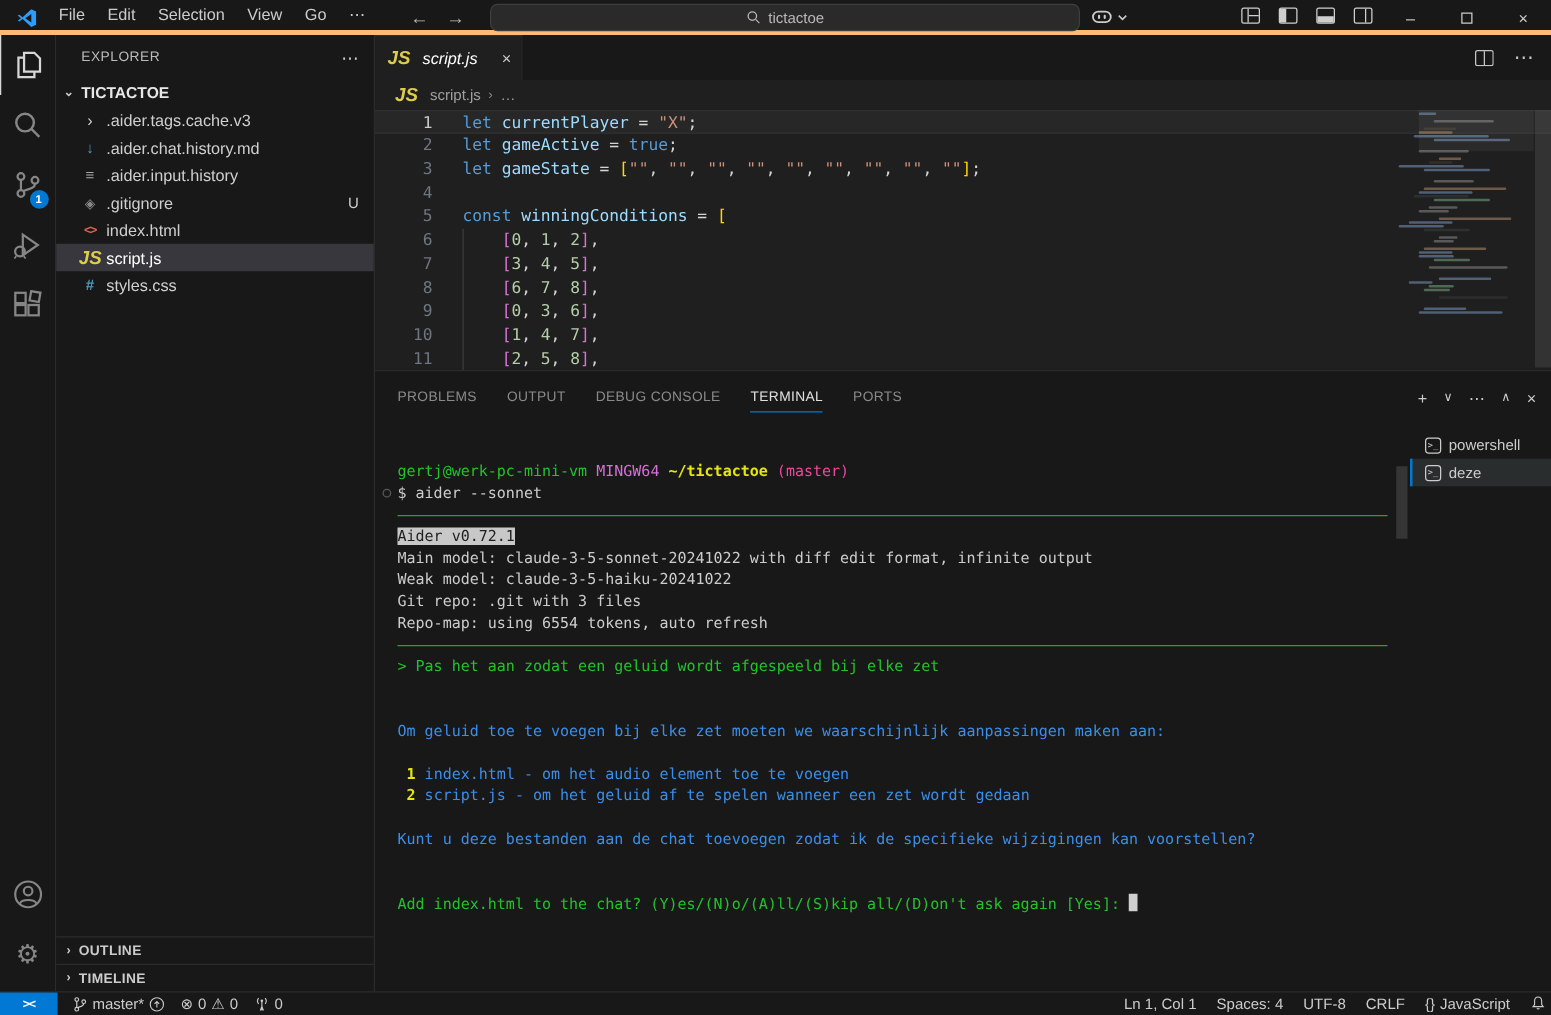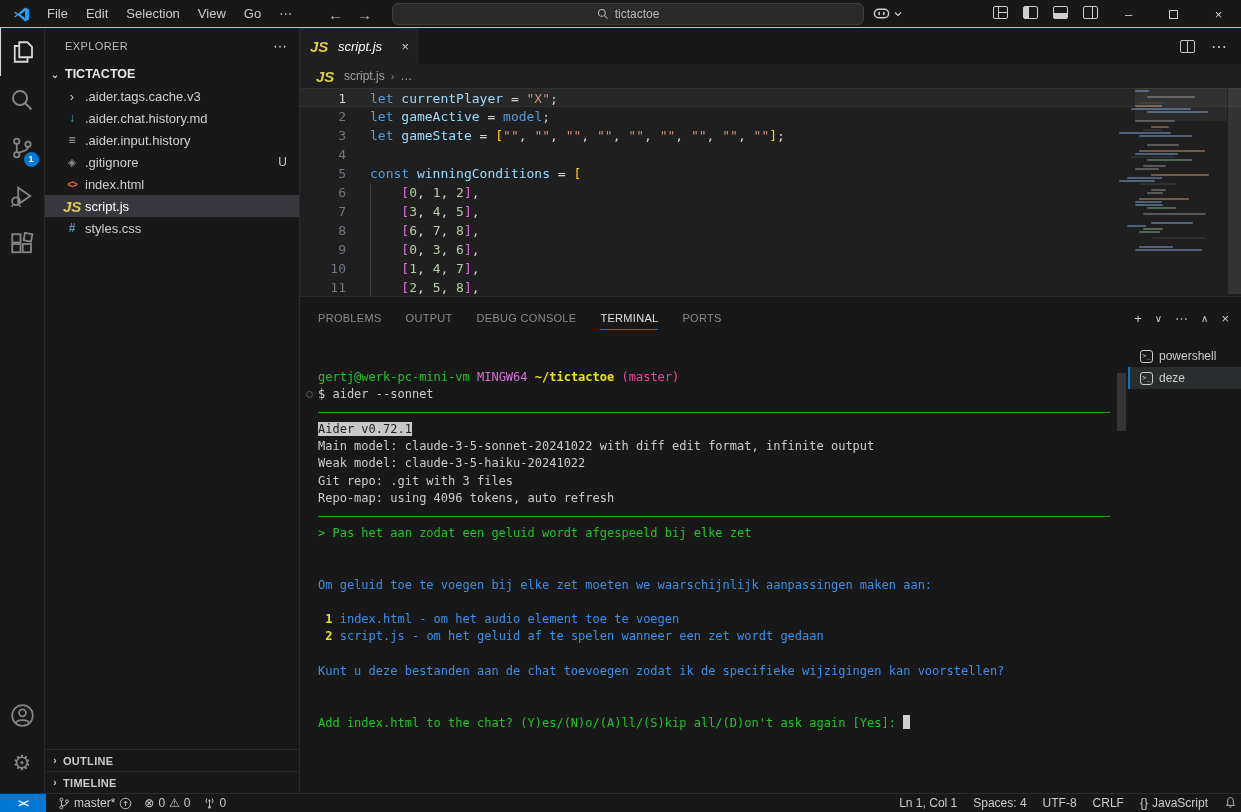--- a/index.html
+++ b/index.html
@@ -1,21 +1,21 @@
 <!DOCTYPE html>
 <html><head>
 <meta charset="utf-8">
 <style>
   * { margin:0; padding:0; box-sizing:border-box; }
   html,body { width:1241px; height:812px; overflow:hidden; background:#1f1f1f;
     font-family:"Liberation Sans", sans-serif; color:#cccccc; }
   .window { position:relative; width:1241px; height:812px; display:flex; flex-direction:column; }
 
   
-  .titlebar { position:relative; height:28px; background:#181818; border-bottom:1px solid #fdba74;
+  .titlebar { position:relative; height:28px; background:#181818; border-bottom:4px solid #fdba74;
     display:flex; align-items:center; font-size:13px; color:#cccccc; flex:none; }
   .vscode-logo { position:absolute; left:13px; top:6px; width:17px; height:17px; }
   .menus { display:flex; margin-left:38px; }
   .menu-item { padding:0 9px; height:22px; line-height:22px; border-radius:5px; cursor:default; }
   .nav-arrows { position:absolute; left:328px; top:0; height:28px; display:flex; gap:14px; align-items:center;
     font-size:15px; color:#bbbbbb; }
   .command-center { position:absolute; left:392px; top:3px; width:472px; height:22px; background:#2a2a2a;
     border:1px solid #3e3e3e; border-radius:6px; display:flex; align-items:center; justify-content:center;
     gap:6px; font-size:12px; color:#b8b8b8; }
   .copilot { position:absolute; left:872px; top:4px; display:flex; align-items:center; gap:3px; }
@@ -322,21 +322,21 @@
       </div>
       <div class="breadcrumb">
         <span class="fi fi-js-square">JS</span>
         <span>script.js</span>
         <span class="bc-sep">›</span>
         <span>…</span>
       </div>
       <div class="code-area">
         <div id="code-lines">
             <div class="code-line active-line"><span class="line-num">1</span><span class="line-content"><span class="tk-kw">let</span><span class="tk-pl"> </span><span class="tk-vr">currentPlayer</span><span class="tk-op"> = </span><span class="tk-st">"X"</span><span class="tk-pn">;</span></span></div>
-            <div class="code-line"><span class="line-num">2</span><span class="line-content"><span class="tk-kw">let</span><span class="tk-pl"> </span><span class="tk-vr">gameActive</span><span class="tk-op"> = </span><span class="tk-kw">model</span><span class="tk-pn">;</span></span></div>
+            <div class="code-line"><span class="line-num">2</span><span class="line-content"><span class="tk-kw">let</span><span class="tk-pl"> </span><span class="tk-vr">gameActive</span><span class="tk-op"> = </span><span class="tk-kw">true</span><span class="tk-pn">;</span></span></div>
             <div class="code-line"><span class="line-num">3</span><span class="line-content"><span class="tk-kw">let</span><span class="tk-pl"> </span><span class="tk-vr">gameState</span><span class="tk-op"> = </span><span class="tk-b1">[</span><span class="tk-st">""</span><span class="tk-pn">, </span><span class="tk-st">""</span><span class="tk-pn">, </span><span class="tk-st">""</span><span class="tk-pn">, </span><span class="tk-st">""</span><span class="tk-pn">, </span><span class="tk-st">""</span><span class="tk-pn">, </span><span class="tk-st">""</span><span class="tk-pn">, </span><span class="tk-st">""</span><span class="tk-pn">, </span><span class="tk-st">""</span><span class="tk-pn">, </span><span class="tk-st">""</span><span class="tk-b1">]</span><span class="tk-pn">;</span></span></div>
             <div class="code-line"><span class="line-num">4</span><span class="line-content"></span></div>
             <div class="code-line"><span class="line-num">5</span><span class="line-content"><span class="tk-kw">const</span><span class="tk-pl"> </span><span class="tk-vr">winningConditions</span><span class="tk-op"> = </span><span class="tk-b1">[</span></span></div>
             <div class="code-line"><span class="line-num">6</span><span class="line-content"><span class="tk-pl">    </span><span class="tk-b2">[</span><span class="tk-nm">0</span><span class="tk-pn">, </span><span class="tk-nm">1</span><span class="tk-pn">, </span><span class="tk-nm">2</span><span class="tk-b2">]</span><span class="tk-pn">,</span></span></div>
             <div class="code-line"><span class="line-num">7</span><span class="line-content"><span class="tk-pl">    </span><span class="tk-b2">[</span><span class="tk-nm">3</span><span class="tk-pn">, </span><span class="tk-nm">4</span><span class="tk-pn">, </span><span class="tk-nm">5</span><span class="tk-b2">]</span><span class="tk-pn">,</span></span></div>
             <div class="code-line"><span class="line-num">8</span><span class="line-content"><span class="tk-pl">    </span><span class="tk-b2">[</span><span class="tk-nm">6</span><span class="tk-pn">, </span><span class="tk-nm">7</span><span class="tk-pn">, </span><span class="tk-nm">8</span><span class="tk-b2">]</span><span class="tk-pn">,</span></span></div>
             <div class="code-line"><span class="line-num">9</span><span class="line-content"><span class="tk-pl">    </span><span class="tk-b2">[</span><span class="tk-nm">0</span><span class="tk-pn">, </span><span class="tk-nm">3</span><span class="tk-pn">, </span><span class="tk-nm">6</span><span class="tk-b2">]</span><span class="tk-pn">,</span></span></div>
             <div class="code-line"><span class="line-num">10</span><span class="line-content"><span class="tk-pl">    </span><span class="tk-b2">[</span><span class="tk-nm">1</span><span class="tk-pn">, </span><span class="tk-nm">4</span><span class="tk-pn">, </span><span class="tk-nm">7</span><span class="tk-b2">]</span><span class="tk-pn">,</span></span></div>
             <div class="code-line"><span class="line-num">11</span><span class="line-content"><span class="tk-pl">    </span><span class="tk-b2">[</span><span class="tk-nm">2</span><span class="tk-pn">, </span><span class="tk-nm">5</span><span class="tk-pn">, </span><span class="tk-nm">8</span><span class="tk-b2">]</span><span class="tk-pn">,</span></span></div>
           </div>
@@ -421,21 +421,21 @@
             <div class="term-scrollbar"></div>
           <div class="term-line"><span class="ts-g">gertj@werk-pc-mini-vm</span><span class="ts-w"> </span><span class="ts-m">MINGW64</span><span class="ts-w"> </span><span class="ts-y">~/tictactoe</span><span class="ts-w"> </span><span class="ts-c">(master)</span></div>
               <div class="term-line"><span class="ts-w">$ aider --sonnet</span><span class="cmd-decoration"></span></div>
               <div class="term-rule">
                 <div class="term-rule-line"></div>
               </div>
               <div class="term-line"><span class="ts-inv">Aider v0.72.1</span></div>
               <div class="term-line"><span class="ts-w">Main model: claude-3-5-sonnet-20241022 with diff edit format, infinite output</span></div>
               <div class="term-line"><span class="ts-w">Weak model: claude-3-5-haiku-20241022</span></div>
               <div class="term-line"><span class="ts-w">Git repo: .git with 3 files</span></div>
-              <div class="term-line"><span class="ts-w">Repo-map: using 4096 tokens, auto refresh</span></div>
+              <div class="term-line"><span class="ts-w">Repo-map: using 6554 tokens, auto refresh</span></div>
               <div class="term-rule">
                 <div class="term-rule-line"></div>
               </div>
               <div class="term-line"><span class="ts-g">&gt; Pas het aan zodat een geluid wordt afgespeeld bij elke zet</span></div>
               <div class="term-line"></div>
               <div class="term-line"></div>
               <div class="term-line"><span class="ts-b">Om geluid toe te voegen bij elke zet moeten we waarschijnlijk aanpassingen maken aan:</span></div>
               <div class="term-line"></div>
               <div class="term-line"><span class="ts-w"> </span><span class="ts-y">1</span><span class="ts-b"> index.html - om het audio element toe te voegen</span></div>
               <div class="term-line"><span class="ts-w"> </span><span class="ts-y">2</span><span class="ts-b"> script.js - om het geluid af te spelen wanneer een zet wordt gedaan</span></div>

